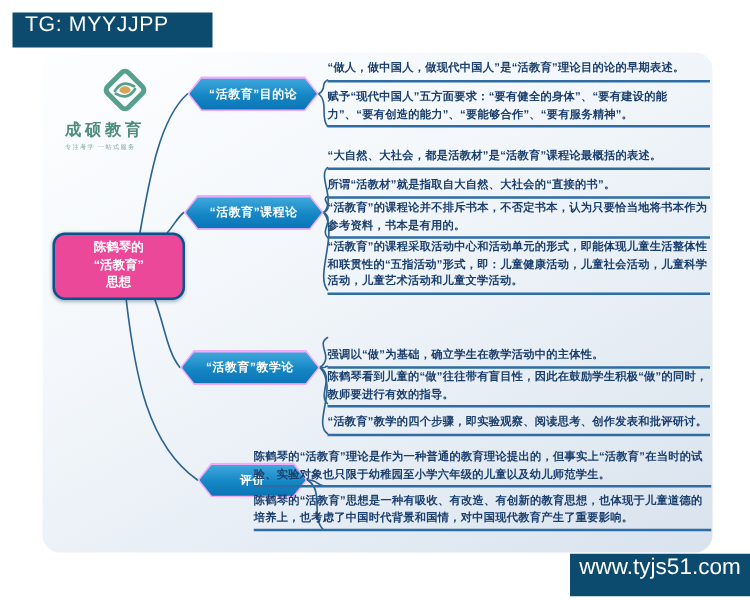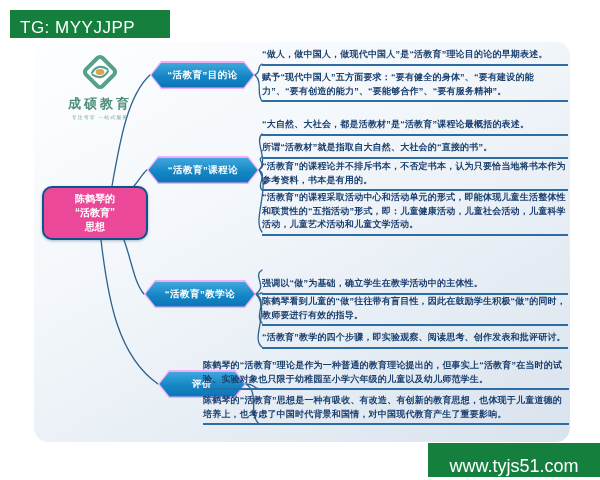--- a/index.html
+++ b/index.html
@@ -1,27 +1,27 @@
 <!DOCTYPE html>
 <html><head>
 <meta charset="utf-8">
 <style>
   * { margin:0; padding:0; box-sizing:border-box; }
   body { width:600px; height:480px; background:#ffffff; font-family:"Liberation Sans", sans-serif; position:relative; overflow:hidden; }
   .page { position:absolute; inset:0; }
 
-  .wm { position:absolute; background:#15803d; color:#ffffff; display:flex; align-items:flex-end; padding:0 10px; }
+  .wm { position:absolute; background:#0c4a6e; color:#ffffff; display:flex; align-items:flex-start; padding:0 10px; }
   .wm-top { left:10px; top:10px; width:160px; height:28px; font-size:17px; letter-spacing:0.5px; }
-  .wm-bottom { right:0; bottom:3px; width:172px; height:34px; font-size:18px; justify-content:center; }
+  .wm-bottom { right:0; bottom:3px; width:144px; height:34px; font-size:18px; justify-content:center; }
 
   .canvas { position:absolute; left:34px; top:42px; width:536px; height:400px; border-radius:14px;
             background:linear-gradient(150deg,#fdfeff 0%,#f3f7fb 38%,#e2eaf2 78%,#d9e3ee 100%); }
 
   
-  .logo { position:absolute; left:52px; top:50px; width:96px; text-align:center; }
+  .logo { position:absolute; left:52px; top:50px; width:96px; }
   .logo-mark { width:44px; height:44px; margin:0 auto; display:block; }
   .logo-name { font-size:13px; font-weight:bold; color:#4e8d7c; letter-spacing:3px; margin-top:1px; }
   .logo-tagline { font-size:5px; color:#7aa99c; letter-spacing:1px; margin-top:1px; }
 
   
   .central { position:absolute; left:42px; top:186px; width:106px; height:54px; background:#ec4899;
              border:2px solid #0a538d; border-radius:10px; color:#fff; font-weight:bold; font-size:10px;
              display:flex; flex-direction:column; align-items:center; justify-content:center; line-height:14px;
              box-shadow:0 1px 3px rgba(20,60,100,.35); }
 

